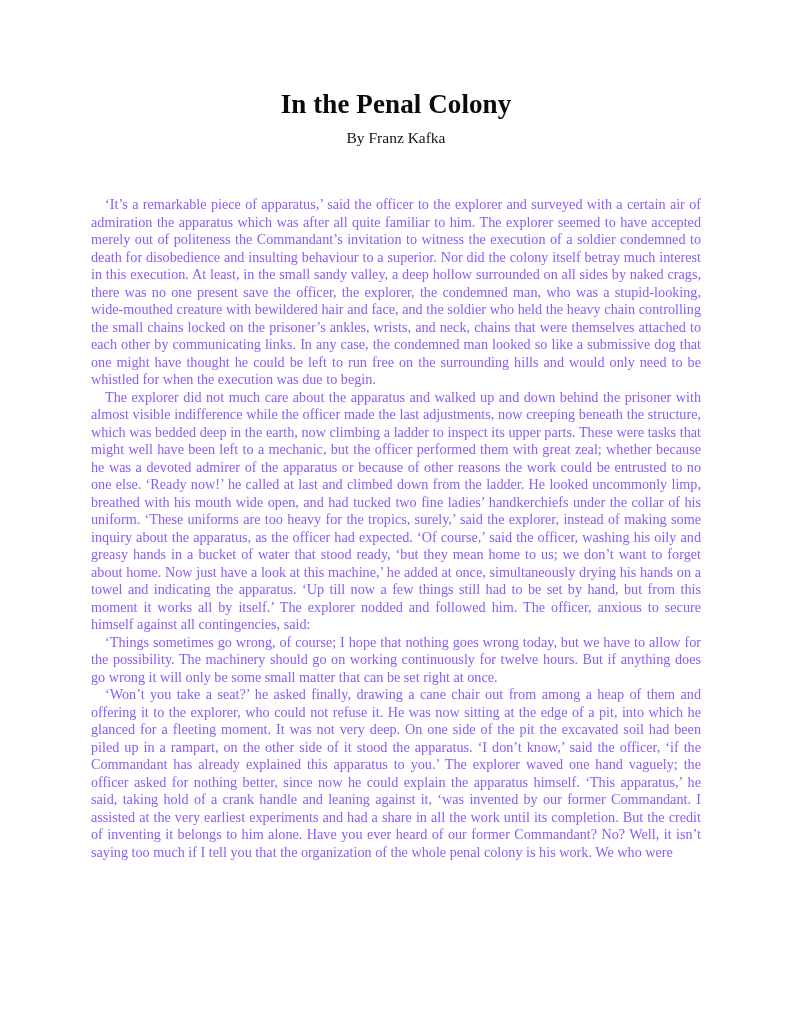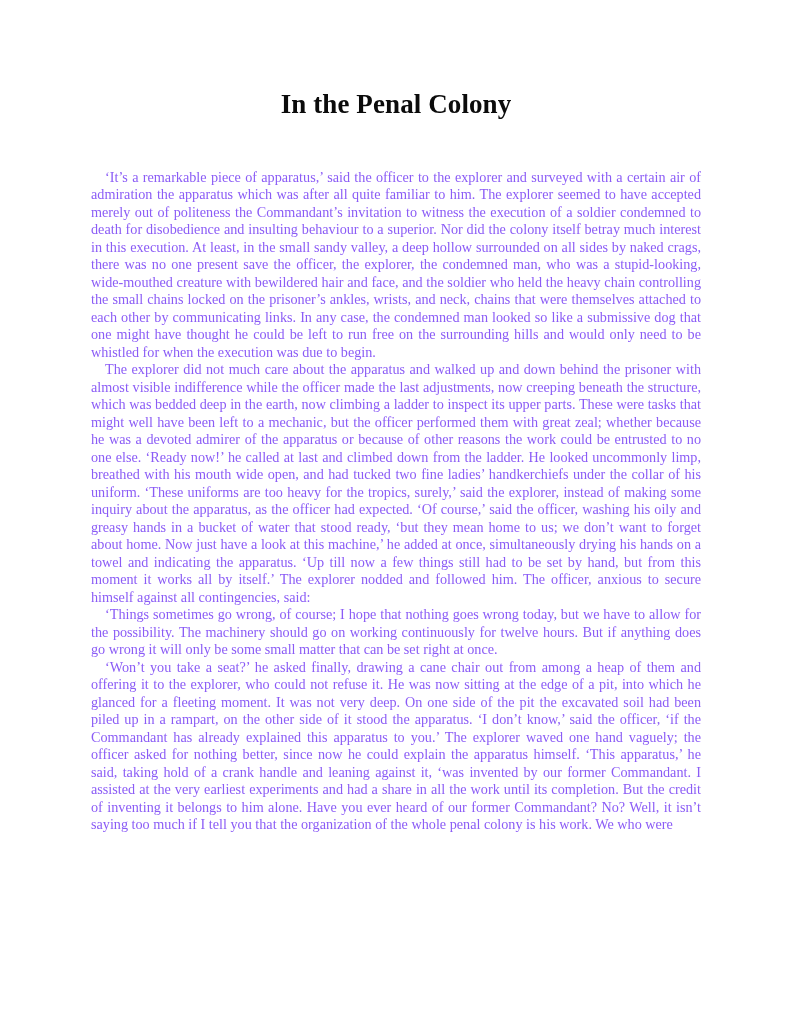--- a/index.html
+++ b/index.html
@@ -63,20 +63,21 @@
   }
 </style>
 </head>
 <body>
 
 <div class="page">
   <div class="content">
 
     <h1 class="doc-title">In the Penal Colony</h1>
 
+    <div class="doc-byline">By Franz Kafka</div>
 
     <div class="body-text">
       <p>‘It’s a remarkable piece of apparatus,’ said the officer to the explorer and surveyed with a certain air of admiration the apparatus which was after all quite familiar to him. The explorer seemed to have accepted merely out of politeness the Commandant’s invitation to witness the execution of a soldier condemned to death for disobedience and insulting behaviour to a superior. Nor did the colony itself betray much interest in this execution. At least, in the small sandy valley, a deep hollow surrounded on all sides by naked crags, there was no one present save the officer, the explorer, the condemned man, who was a stupid-looking, wide-mouthed creature with bewildered hair and face, and the soldier who held the heavy chain controlling the small chains locked on the prisoner’s ankles, wrists, and neck, chains that were themselves attached to each other by communicating links. In any case, the condemned man looked so like a submissive dog that one might have thought he could be left to run free on the surrounding hills and would only need to be whistled for when the execution was due to begin.</p>
       <p>The explorer did not much care about the apparatus and walked up and down behind the prisoner with almost visible indifference while the officer made the last adjustments, now creeping beneath the structure, which was bedded deep in the earth, now climbing a ladder to inspect its upper parts. These were tasks that might well have been left to a mechanic, but the officer performed them with great zeal; whether because he was a devoted admirer of the apparatus or because of other reasons the work could be entrusted to no one else. ‘Ready now!’ he called at last and climbed down from the ladder. He looked uncommonly limp, breathed with his mouth wide open, and had tucked two fine ladies’ handkerchiefs under the collar of his uniform. ‘These uniforms are too heavy for the tropics, surely,’ said the explorer, instead of making some inquiry about the apparatus, as the officer had expected. ‘Of course,’ said the officer, washing his oily and greasy hands in a bucket of water that stood ready, ‘but they mean home to us; we don’t want to forget about home. Now just have a look at this machine,’ he added at once, simultaneously drying his hands on a towel and indicating the apparatus. ‘Up till now a few things still had to be set by hand, but from this moment it works all by itself.’ The explorer nodded and followed him. The officer, anxious to secure himself against all contingencies, said:</p>
       <p>‘Things sometimes go wrong, of course; I hope that nothing goes wrong today, but we have to allow for the possibility. The machinery should go on working continuously for twelve hours. But if anything does go wrong it will only be some small matter that can be set right at once.</p>
       <p>‘Won’t you take a seat?’ he asked finally, drawing a cane chair out from among a heap of them and offering it to the explorer, who could not refuse it. He was now sitting at the edge of a pit, into which he glanced for a fleeting moment. It was not very deep. On one side of the pit the excavated soil had been piled up in a rampart, on the other side of it stood the apparatus. ‘I don’t know,’ said the officer, ‘if the Commandant has already explained this apparatus to you.’ The explorer waved one hand vaguely; the officer asked for nothing better, since now he could explain the apparatus himself. ‘This apparatus,’ he said, taking hold of a crank handle and leaning against it, ‘was invented by our former Commandant. I assisted at the very earliest experiments and had a share in all the work until its completion. But the credit of inventing it belongs to him alone. Have you ever heard of our former Commandant? No? Well, it isn’t saying too much if I tell you that the organization of the whole penal colony is his work. We who were</p>
     </div>
 
   </div>
 </div>

